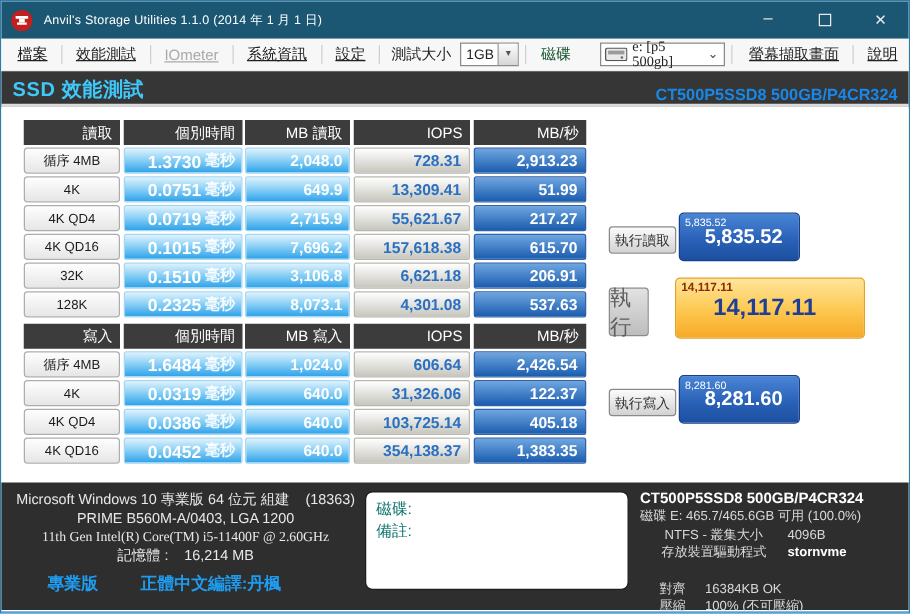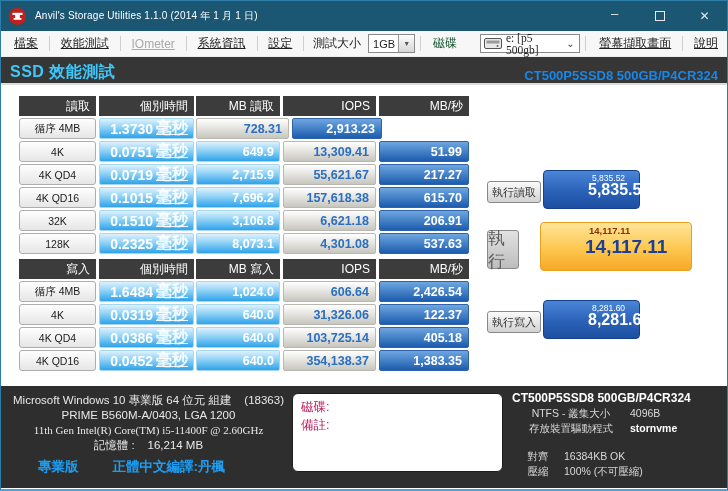--- a/index.html
+++ b/index.html
@@ -55,55 +55,55 @@
   .c-label { width:77px; margin-right:3px; }
   .c-time  { width:95px; margin-right:2px; }
   .c-mb    { width:84px; margin-right:3px; }
   .c-iops  { width:93px; margin-right:3px; }
   .c-mbs   { width:90px; }
   .lbl-btn { justify-content:center; background:linear-gradient(#fefefe,#e6e6e6);
     border:1px solid #adadad; border-radius:3px; font-size:10.5px; color:#1a1a1a; cursor:default; }
   .cell-time, .cell-mb { background:linear-gradient(#def2fd 0%,#8fd2f6 45%,#2fa3ea 100%);
     border:1px solid #a5d6f2; border-radius:2px; justify-content:flex-end; padding-right:5px; }
   .t-num { color:#fff; font-weight:bold; font-size:14px; }
-  .t-unit { color:rgba(255,255,255,.9); font-weight:600; font-size:16px; margin-left:3px;text-decoration:underline; }
+  .t-unit { color:rgba(255,255,255,.9); font-weight:600; font-size:12px; margin-left:3px; }
   .cell-mb { color:#fff; font-weight:bold; font-size:12.5px; }
   .cell-iops { background:linear-gradient(#ffffff,#c7c6be); border:1px solid #b9b8b0;
     border-radius:2px; color:#2a6fc0; font-weight:bold; font-size:12.5px;
     justify-content:flex-end; padding-right:6px; }
   .cell-mbs { background:linear-gradient(#6ea6e0,#1b5cae); border:1px solid #2f62a8;
     border-radius:2px; color:#fff; font-weight:bold; font-size:12.5px;
     justify-content:flex-end; padding-right:6px; }
   
   .btn { position:absolute; background:linear-gradient(#fbfbfb,#d2d2d2);
     border:1px solid #8a8a8a; border-radius:3px; display:flex; align-items:center;
     justify-content:center; color:#333; cursor:default; }
   .btn-small { width:54px; height:22px; font-size:11px; }
   .btn-run { width:32px; height:39px; font-size:17px; color:#5d5d5d;
     background:linear-gradient(#e2e2e2,#bdbdbd); }
-  .scorebox { position:absolute; border-radius:4px;padding-left:44px; }
+  .scorebox { position:absolute; border-radius:4px; }
   .score-blue { background:linear-gradient(180deg,#4a85d6 0%,#2a62b8 55%,#1c4fa0 100%);
     border:1px solid #16408c; }
   .score-small { display:block; font-size:8.5px; color:#fff; padding:2px 0 0 4px; }
   .score-big { display:block; font-size:16px; font-weight:bold; color:#fff;
     text-align:right; padding-right:13px; margin-top:-2px; }
   .score-orange { background:linear-gradient(180deg,#ffe59a 0%,#fdc74f 55%,#f7a927 100%);
     border:1px solid #e8a020; }
   .score-orange .score-small { color:#8b2e00; font-weight:bold; font-size:9.5px; }
   .score-orange .score-big { color:#1f3f96; font-size:19px; padding-right:38px; margin-top:0; }
   
   .footer { position:absolute; left:0; top:385px; width:100%; height:102px; background:#2e2e2e; }
   .sysinfo { position:absolute; left:12px; top:7px; color:#e8e8e8;text-align:center; }
   .sys-line { font-size:11.5px; line-height:15px; white-space:pre; }
   .sys-cpu { font-family:"Liberation Serif","DejaVu Serif",serif; font-size:11px; }
   .sys-blue { margin-top:5px; font-size:13.5px; font-weight:bold; color:#1e9df0; }
   .sys-blue span { margin-right:34px; }
   .notesbox { position:absolute; left:291px; top:7px; width:211px; height:79px;
     background:#fff; border-radius:6px; border:1px solid #1d1d1d; padding:4px 8px; }
-  .note-label { color:#be185d; font-size:12.5px; line-height:18px; }
+  .note-label { color:#0f766e; font-size:12.5px; line-height:18px; }
   .driveinfo { position:absolute; left:511px; top:5px; color:#d9d9d9; font-size:10.5px; }
   .drv-model { color:#fff; font-weight:bold; font-size:12px; line-height:15px; }
   .drv-line { line-height:14.5px; display:flex; }
   .drv-line .lab { margin-right:8px;text-align:center; }
   .drv-line .lab-w { width:118px; margin-right:0; }
   .drv-line .lab-s { width:52px; margin-right:0; }
   .drv-bold { font-weight:bold; color:#fff; }
   .drv-gap { height:14px; }
 </style>
 </head>
@@ -175,20 +175,21 @@
           <div class="hcell c-mb">MB 讀取</div>
           <div class="hcell c-iops">IOPS</div>
           <div class="hcell c-mbs">MB/秒</div>
         </div>
         <div class="trow">
           <div class="bcell c-label lbl-btn">循序 4MB</div>
           <div class="bcell c-time cell-time">
             <span class="t-num">1.3730</span>
             <span class="t-unit">毫秒</span>
           </div>
+          <div class="bcell c-mb cell-mb">2,048.0</div>
           <div class="bcell c-iops cell-iops">728.31</div>
           <div class="bcell c-mbs cell-mbs">2,913.23</div>
         </div>
         <div class="trow">
           <div class="bcell c-label lbl-btn">4K</div>
           <div class="bcell c-time cell-time">
             <span class="t-num">0.0751</span>
             <span class="t-unit">毫秒</span>
           </div>
           <div class="bcell c-mb cell-mb">649.9</div>
@@ -318,20 +319,23 @@
     </div>
 
     <div class="notesbox">
       <div class="note-label">磁碟:</div>
       <div class="note-label">備註:</div>
     </div>
 
     <div class="driveinfo">
       <div class="drv-model">CT500P5SSD8 500GB/P4CR324</div>
       <div class="drv-line">
+          <span>磁碟   E: 465.7/465.6GB 可用   (100.0%)</span>
+        </div>
+      <div class="drv-line">
         <span class="lab lab-w">NTFS - 叢集大小</span>
         <span>4096B</span>
       </div>
       <div class="drv-line">
         <span class="lab lab-w">存放裝置驅動程式</span>
         <span class="drv-bold">stornvme</span>
       </div>
       <div class="drv-gap"></div>
       <div class="drv-line">
         <span class="lab lab-s">對齊</span>

